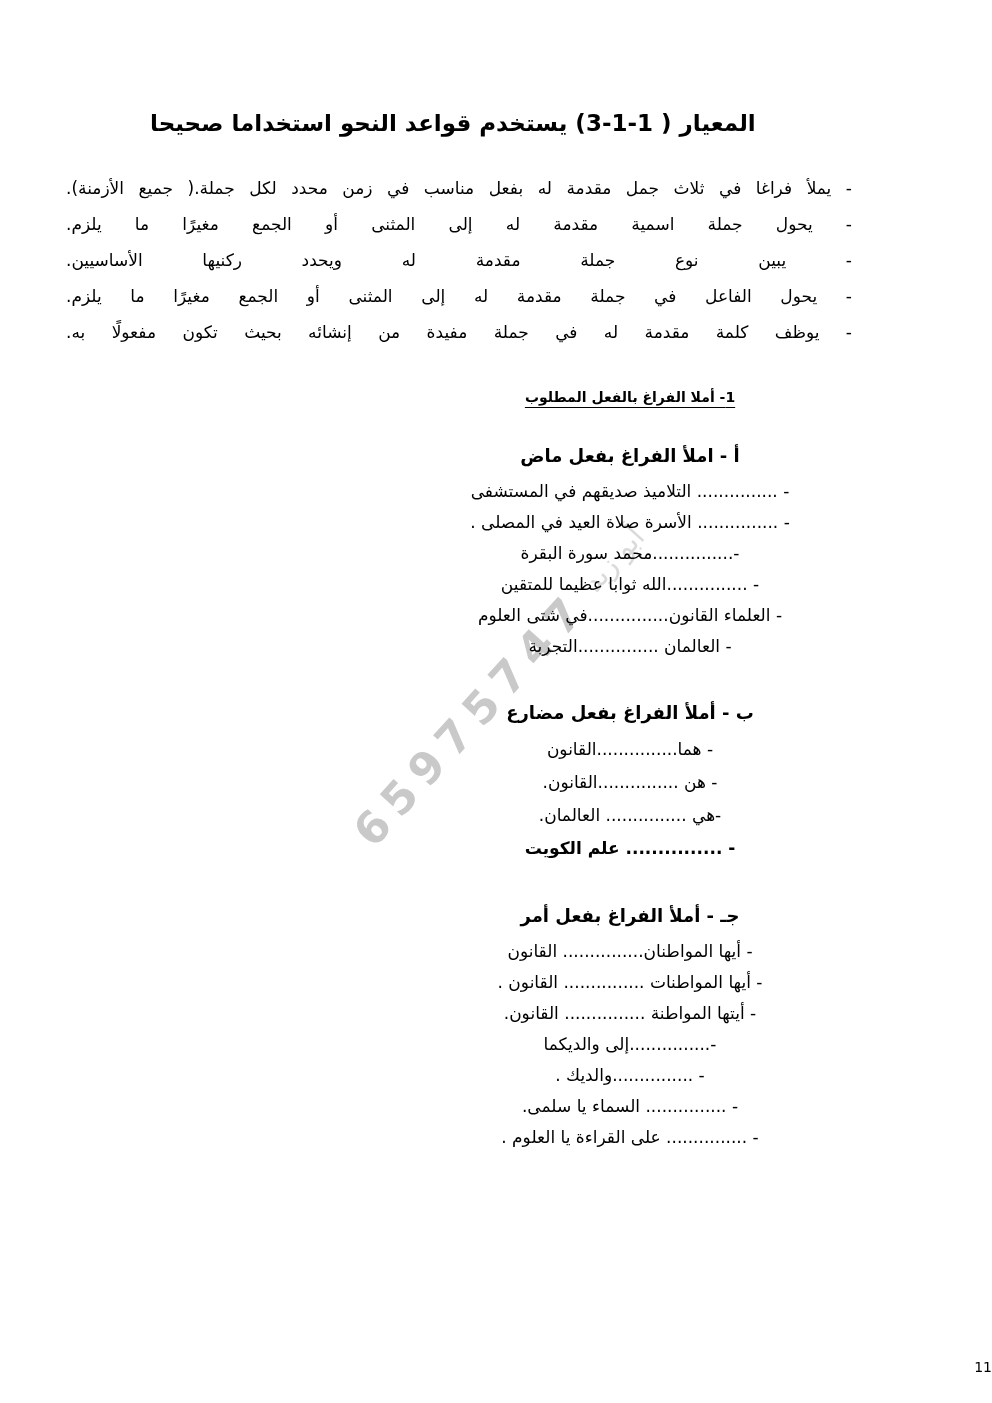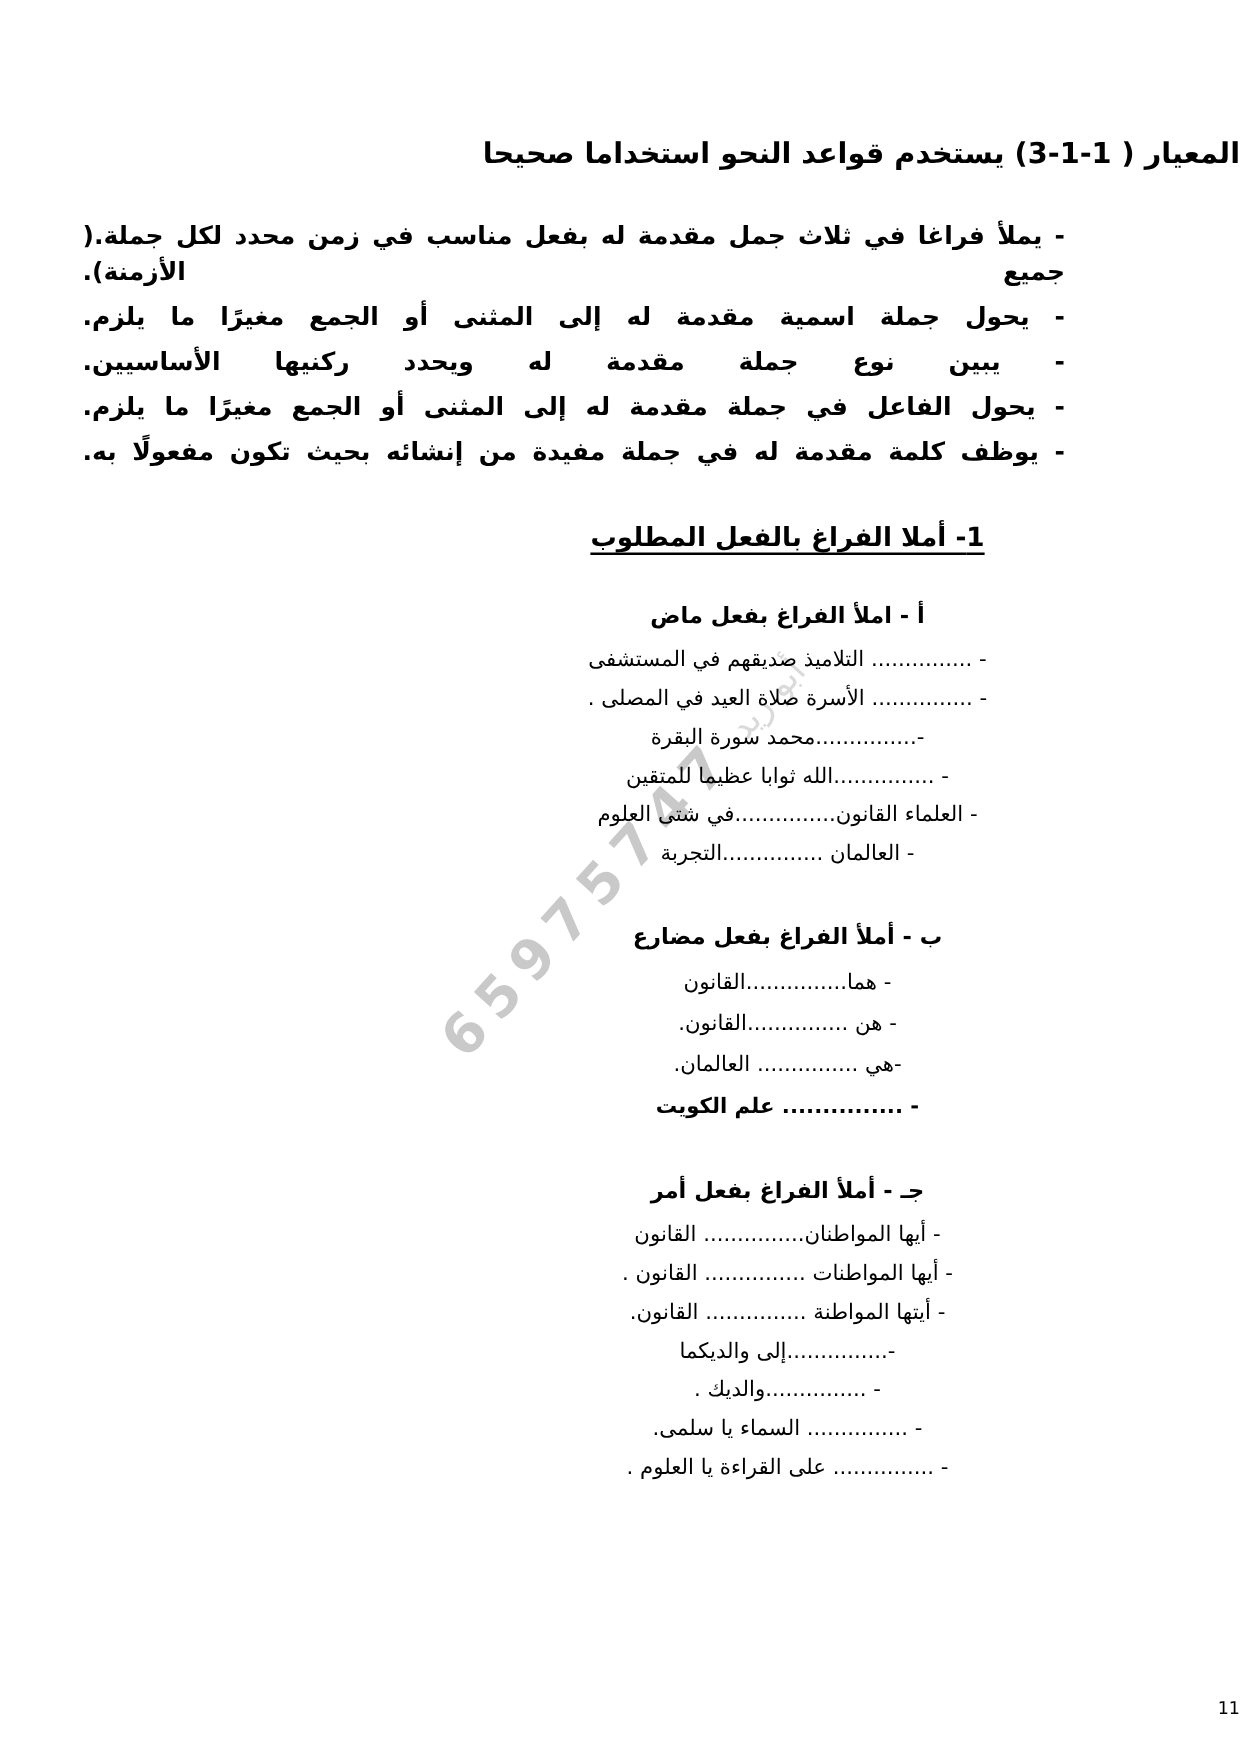--- a/index.html
+++ b/index.html
@@ -22,44 +22,44 @@
     height: 100%;
   }
   .content {
     position: relative;
     z-index: 1;
     padding-top: 110px;
   }
   .title {
     margin: 0;
     padding-left: 150px;
-    text-align: right;
+    text-align: left;
     font-size: 23px;
     font-weight: bold;
     letter-spacing: 0.5px;
   }
   .objectives {
     margin: 38px 140px 0 66px;
-    font-weight: bold;
-    font-size: 20px;
+    font-weight: normal;
+    font-size: 17px;
   }
   .objective {
     margin: 0 0 7px 0;
     line-height: 29px;
     text-align: justify;
     text-align-last: justify;
     word-spacing: 2px;
   }
   .exercise {
     padding-left: 268px;
     text-align: center;
   }
   .section-title {
     margin: 42px 0 0 0;
-    font-size: 21px;
+    font-size: 14px;
     font-weight: bold;
   }
   .section-title .underlined {
     text-decoration: underline;
     text-underline-offset: 5px;
   }
   .part {
     margin: 13px;
   }
   .part-title {

